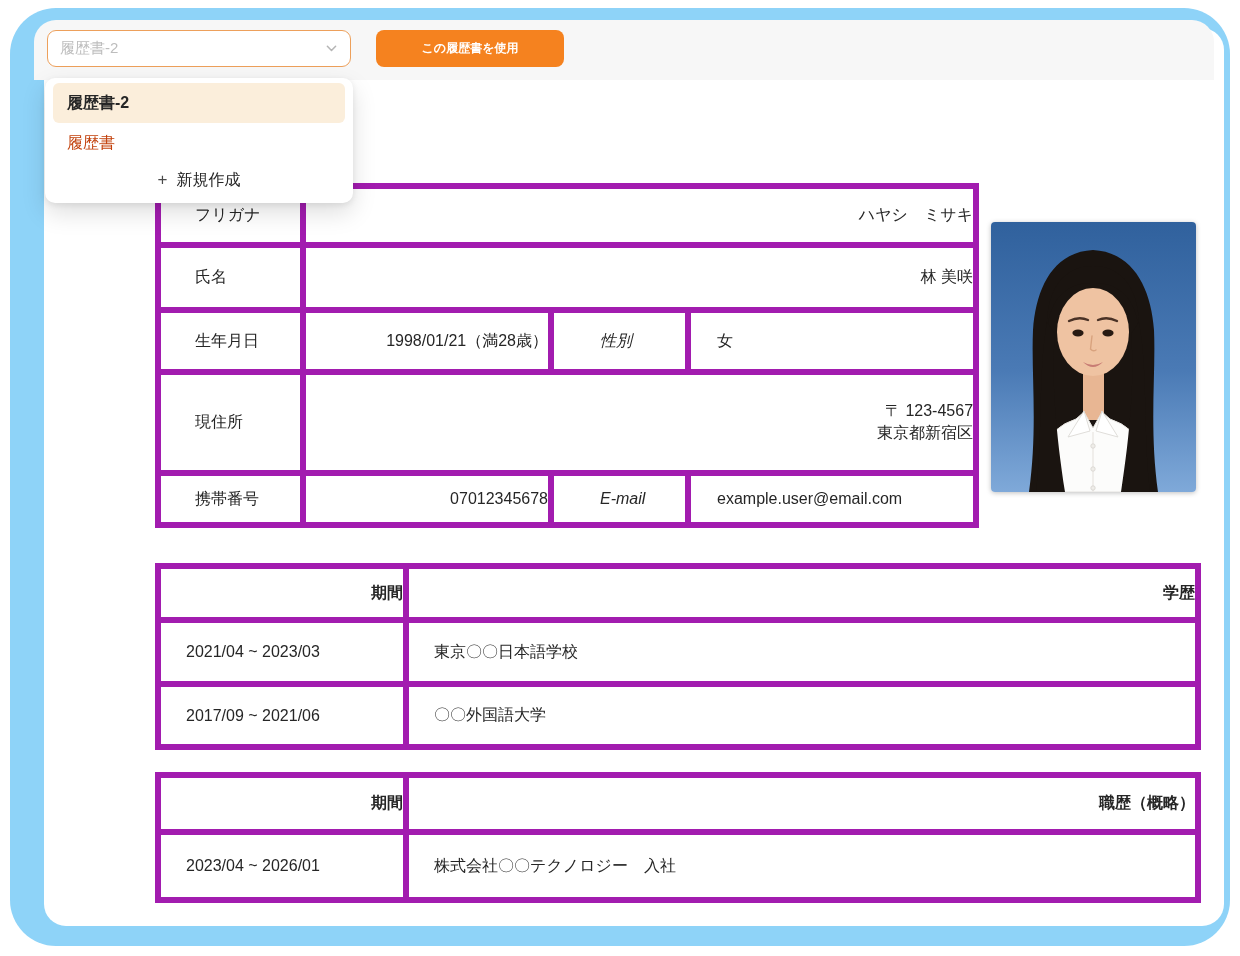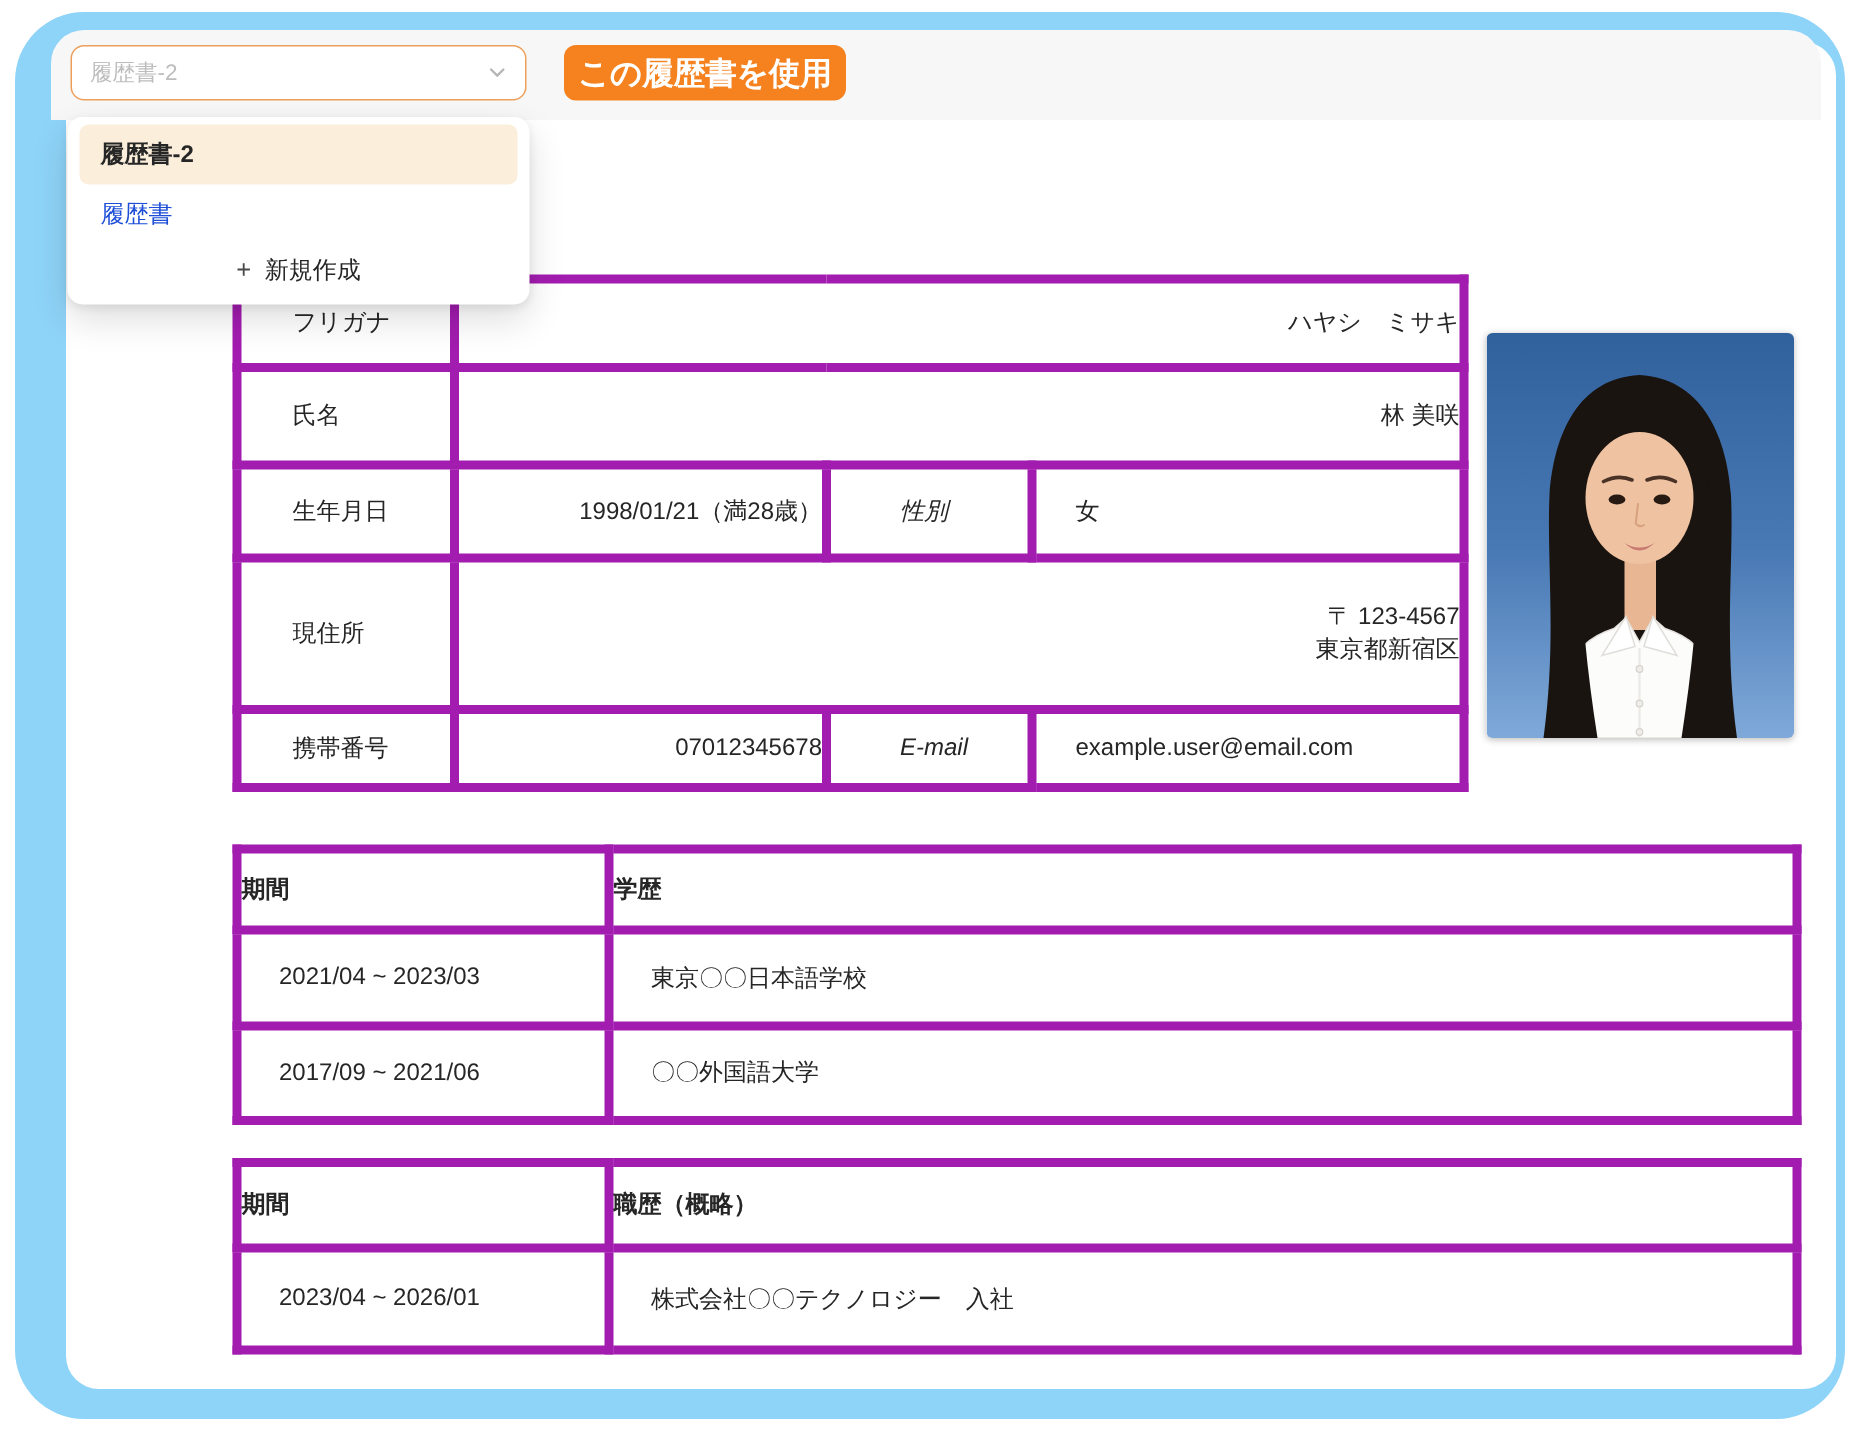--- a/index.html
+++ b/index.html
@@ -31,34 +31,34 @@
     display: flex; align-items: center; justify-content: space-between;
     padding: 0 12px; cursor: pointer;
   }
   .select-value { color: #BDBDBD; font-size: 15px; }
   .chevron { display: flex; align-items: center; }
 
   
   .use-btn {
     position: absolute; left: 376px; top: 30px; width: 188px; height: 37px;
     background: #F5821F; border: none; border-radius: 8px;
-    color: #ffffff; font-size: 21px; font-weight: bold;
+    color: #ffffff; font-size: 12px; font-weight: bold;
     font-family: inherit; cursor: pointer;
   }
 
   
   .menu {
     position: absolute; left: 45px; top: 78px; width: 308px;
     background: #ffffff; border-radius: 10px;
     box-shadow: 0 10px 24px rgba(0,0,0,0.13), 0 2px 6px rgba(0,0,0,0.08);
     z-index: 10; padding: 5px 0 6px 0;
   }
   .menu-item {
     height: 40px; display: flex; align-items: center;
-    padding-left: 22px; font-size: 16px; color: #1d4ed8; cursor: pointer;
+    padding-left: 22px; font-size: 16px; color: #c2410c; cursor: pointer;
   }
   .menu-item.selected {
     margin: 0 8px; padding-left: 14px; background: #FBEEDB;
     border-radius: 6px; font-weight: bold; color: #262626;
   }
   .menu-item.new-item {
     height: 34px; justify-content: center; padding-left: 0;
     gap: 9px; color: #262626; font-size: 16px;
   }
   .plus-glyph { color: #4a4a4a; font-size: 17px; }
@@ -69,21 +69,21 @@
   .personal-table { left: 155px; top: 183px; width: 818px; }
   .personal-table td.c-label  { padding-left: 34px; }
   .personal-table td.c-value  { padding-left: 16px; text-align: right; }
   .personal-table td.c-label2 { padding-left: 46px; font-style: italic; }
   .personal-table td.c-value2 { padding-left: 26px; }
   .addr-line1 { margin-bottom: 1px; }
 
   .history-table { left: 155px; width: 1040px; }
   .edu-table  { top: 563px; }
   .work-table { top: 772px; }
-  .history-table td.h-header { text-align: left; font-weight: bold; }
+  .history-table td.h-header { text-align: right; font-weight: bold; }
   .history-table td.h-cell { padding-left: 25px; }
 
   
   .photo {
     position: absolute; left: 991px; top: 222px; width: 205px; height: 270px;
     border-radius: 4px; overflow: hidden;
     box-shadow: 0 1px 5px rgba(0,0,0,0.25);
   }
   .photo svg { display: block; }
 </style>

